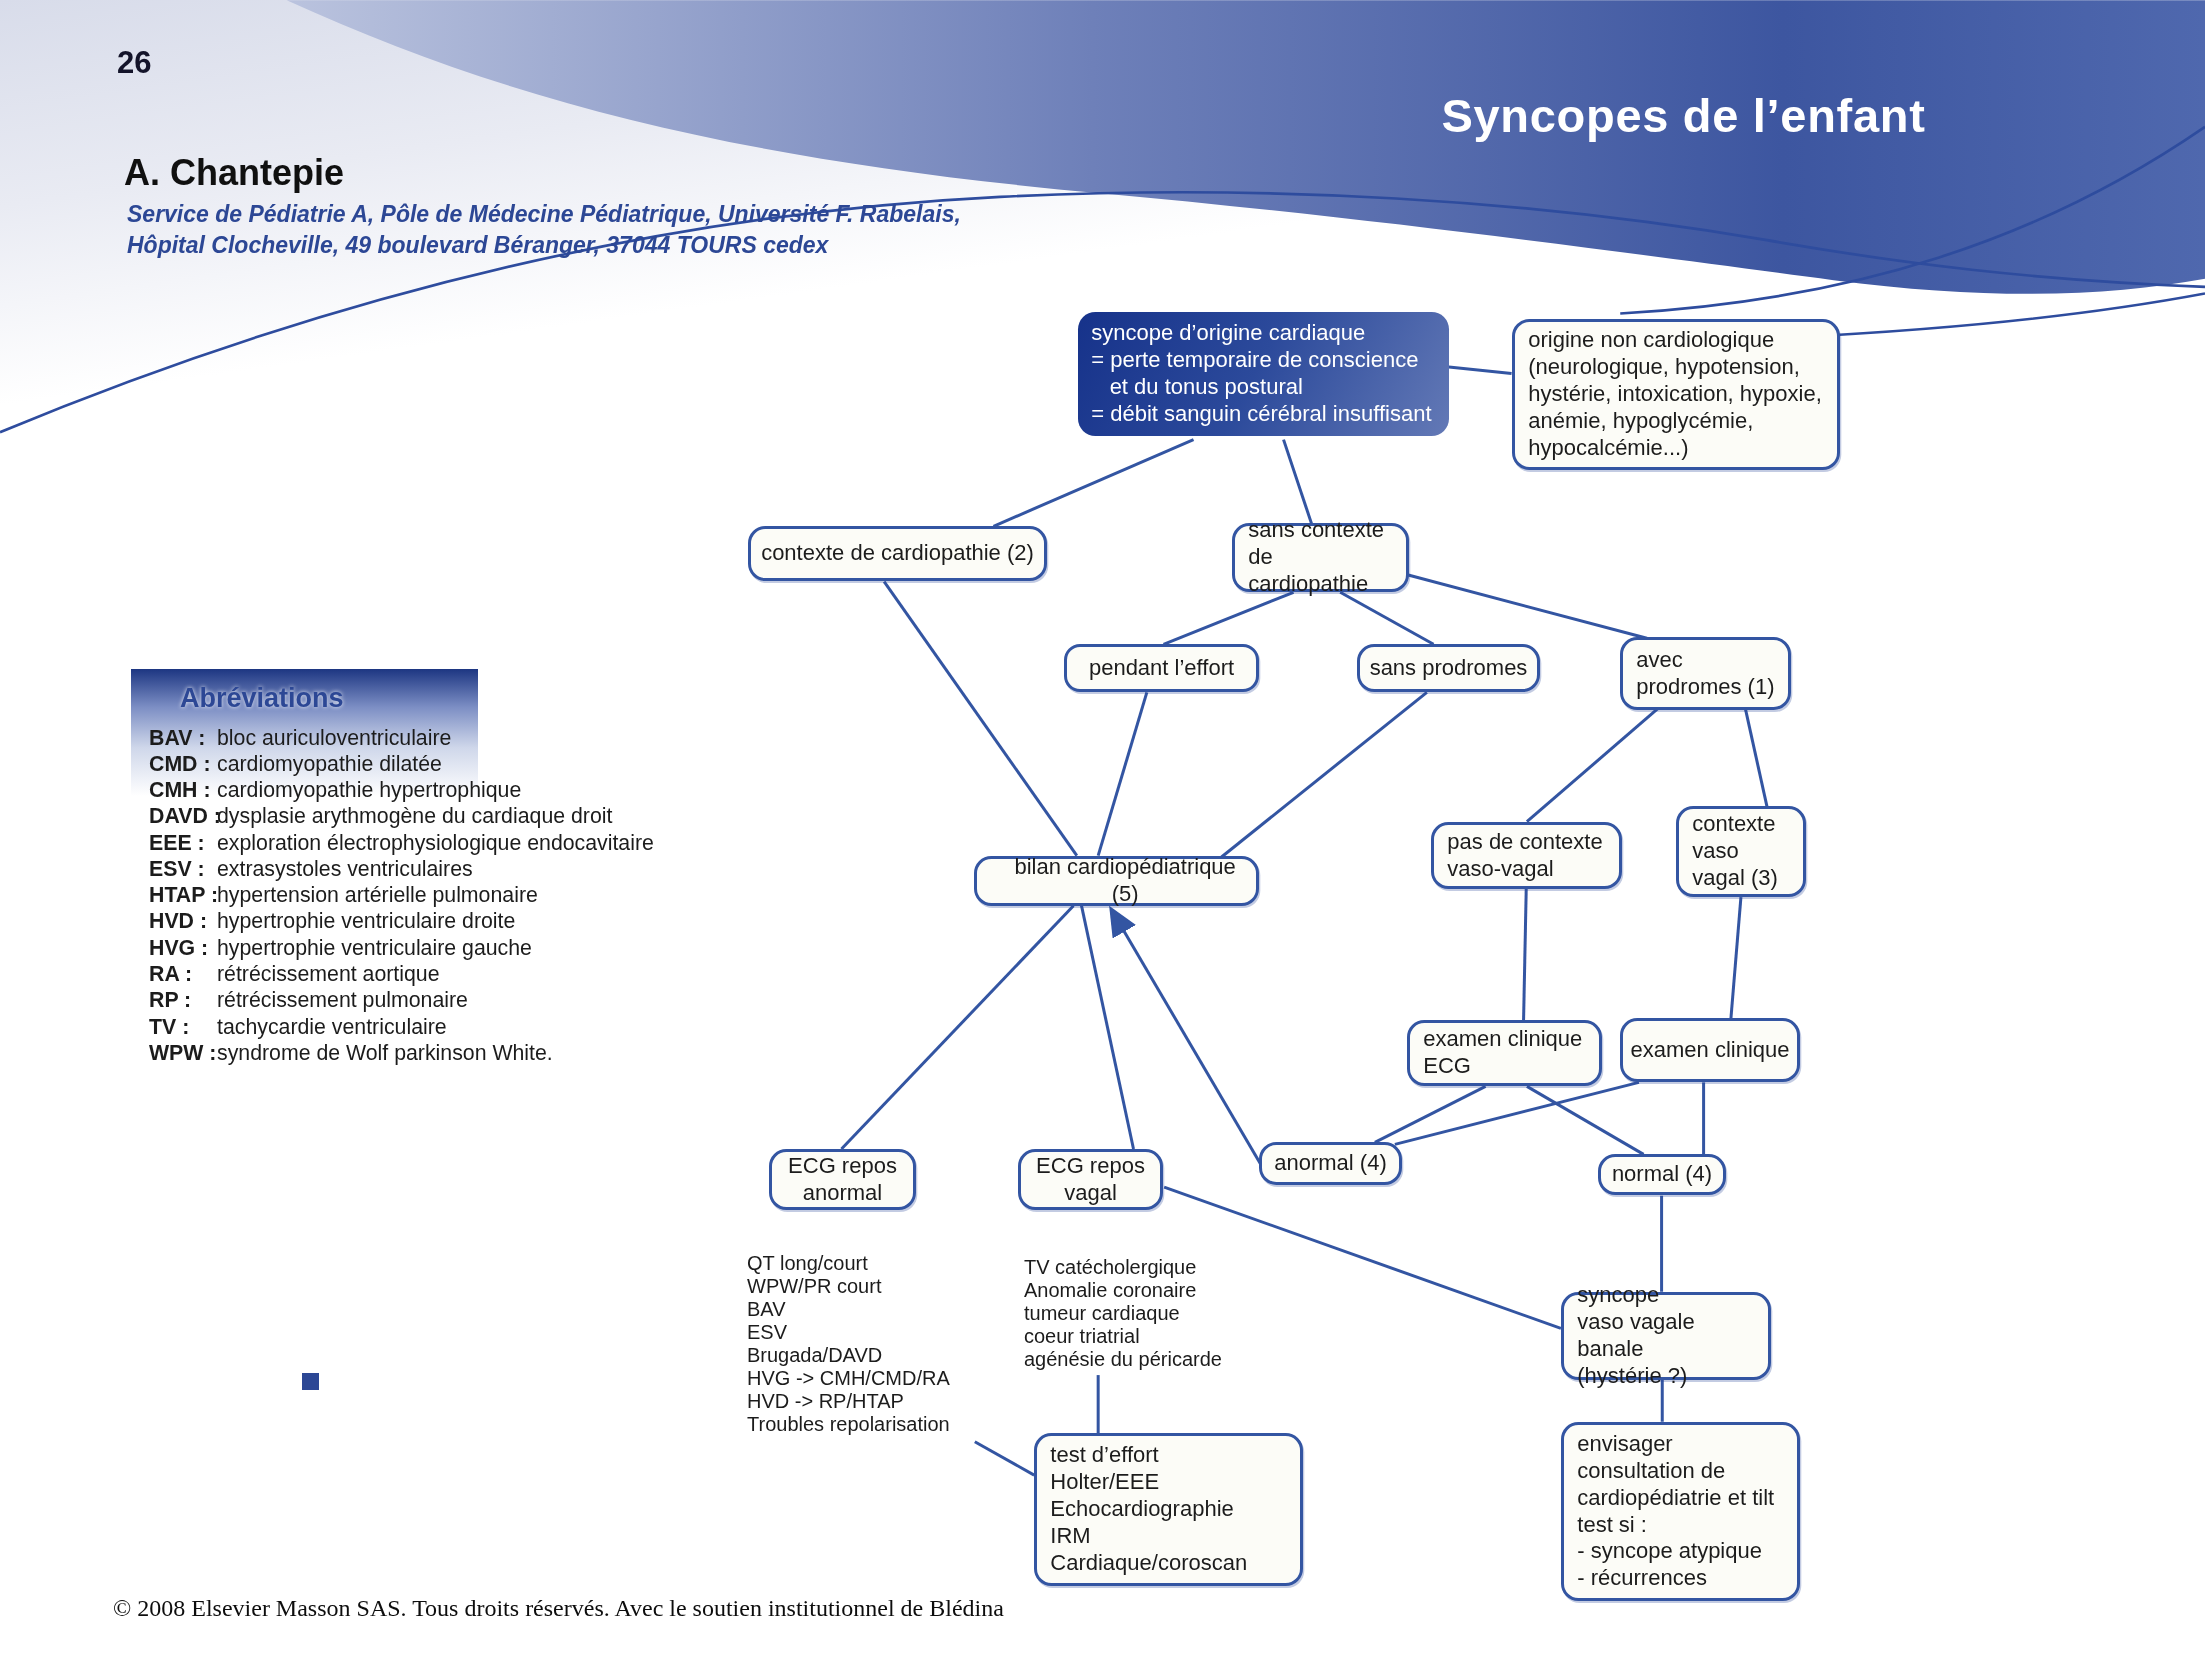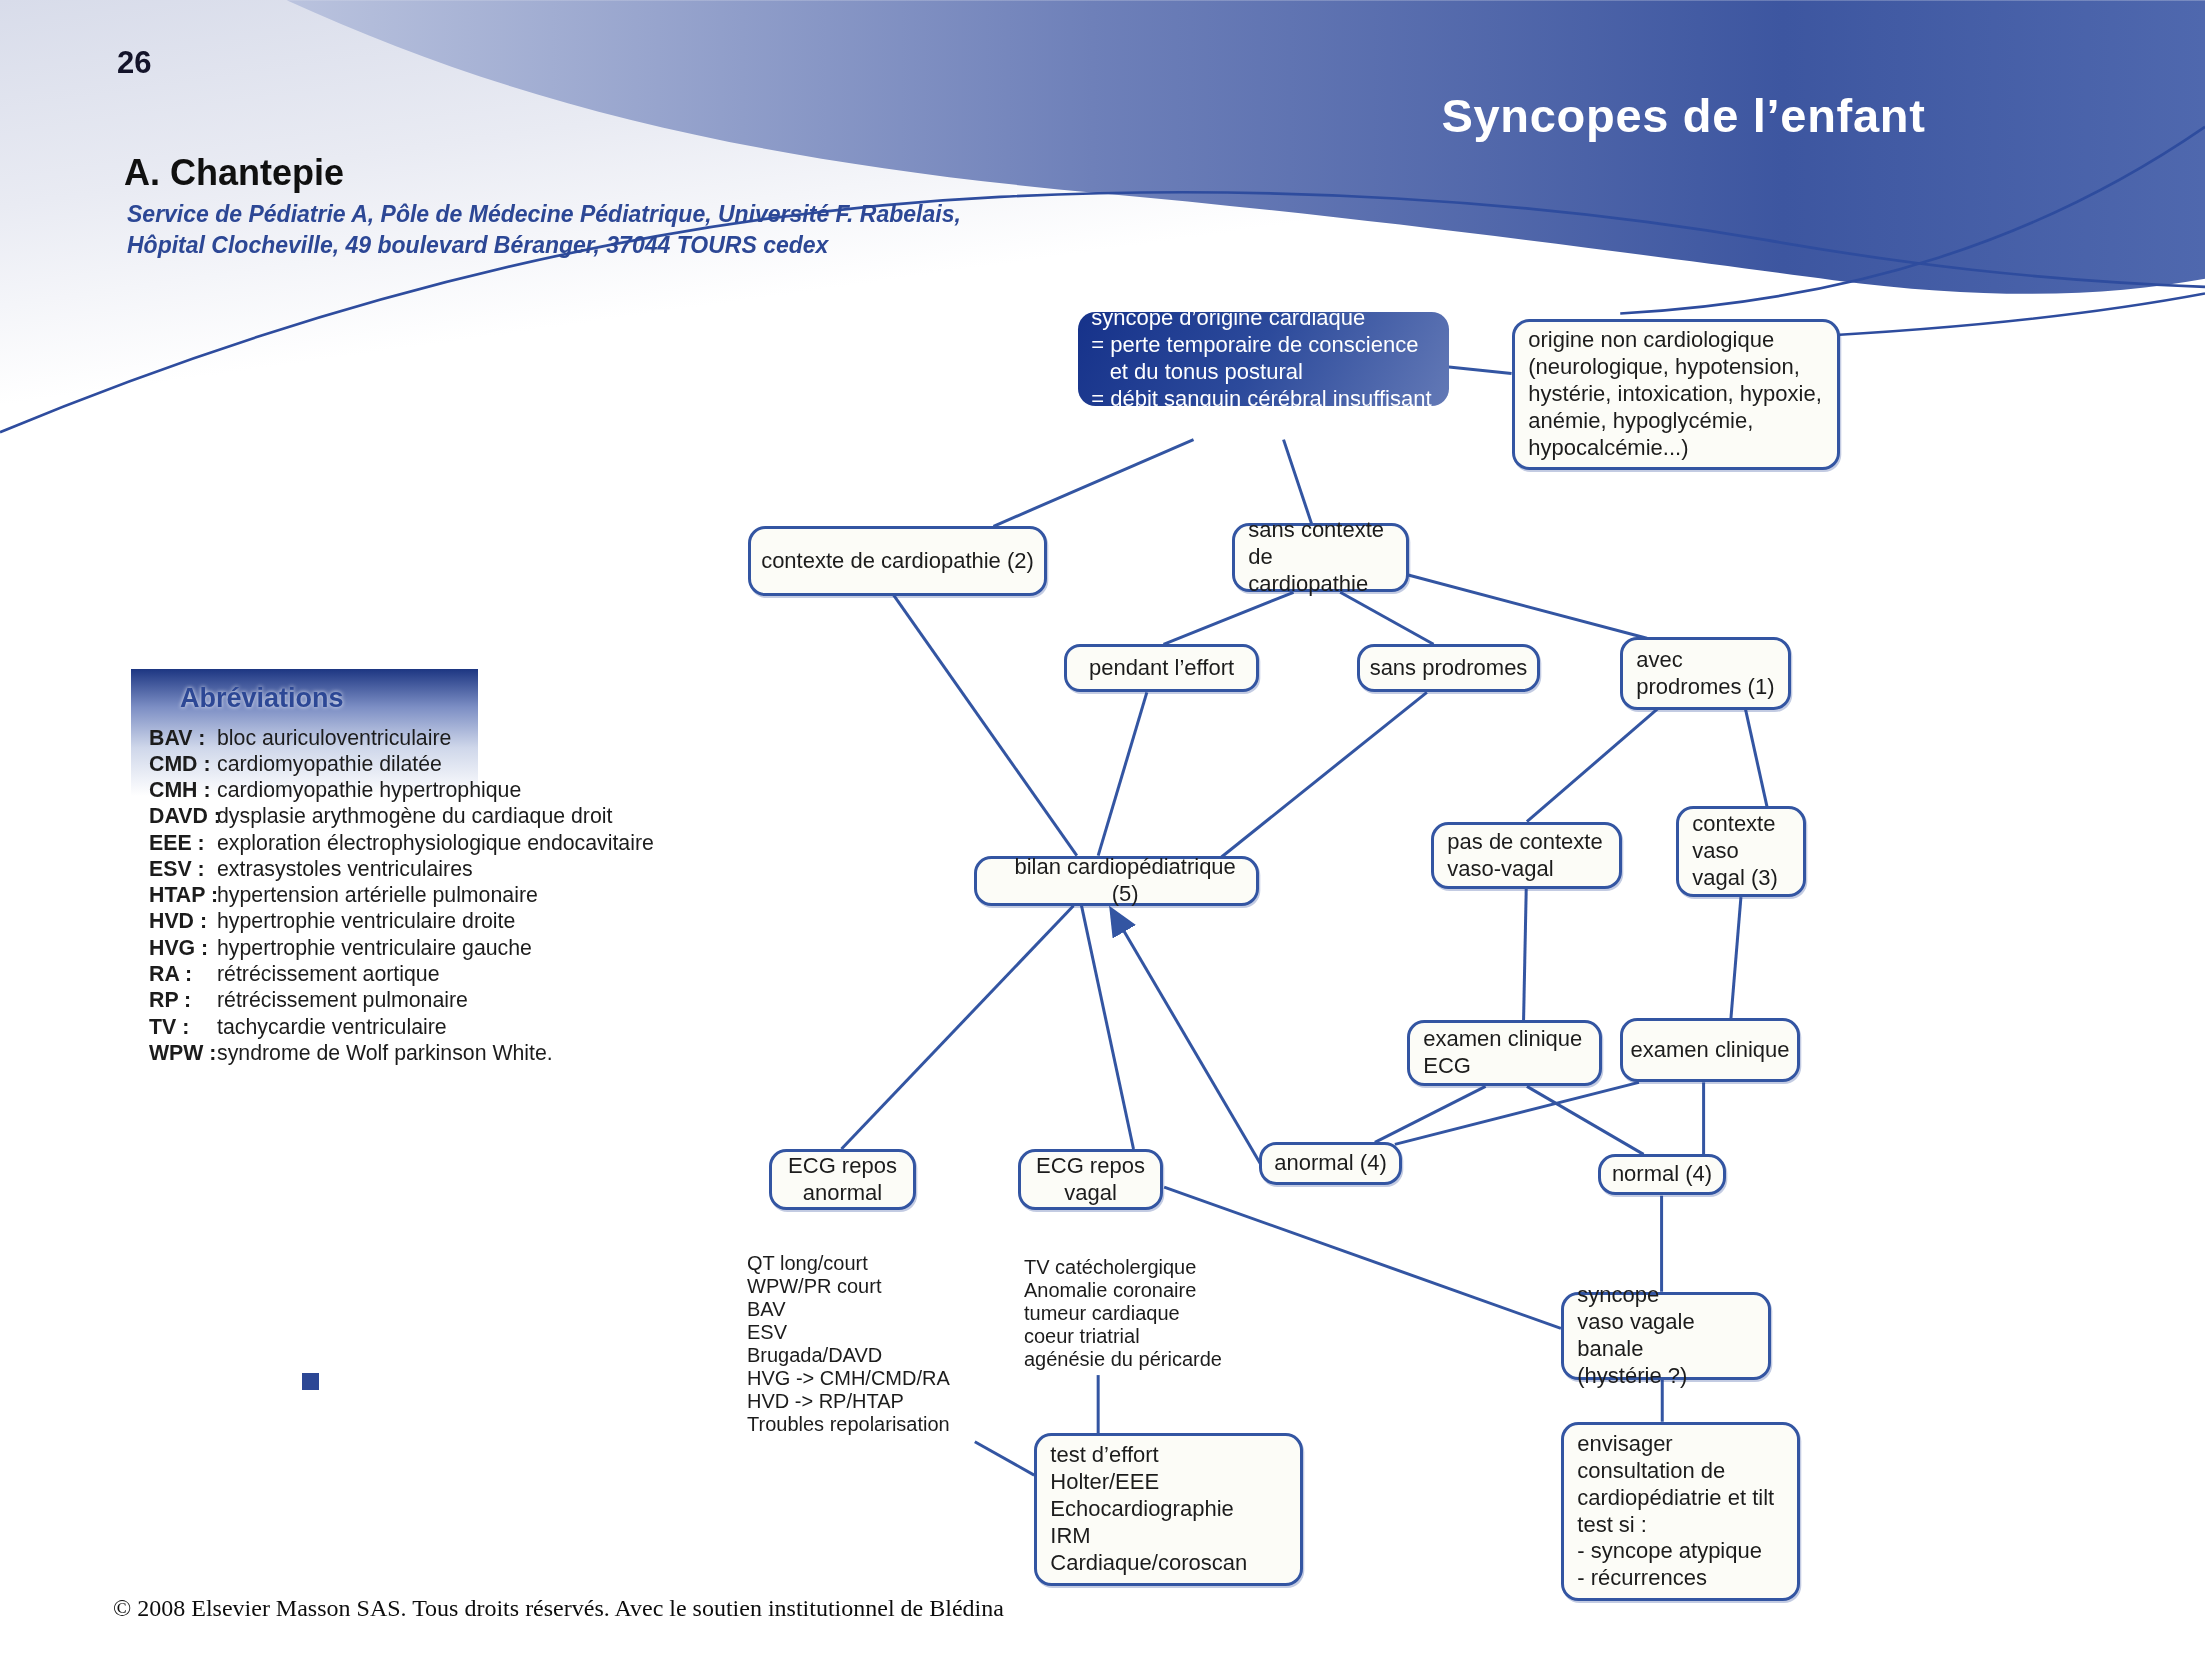--- a/index.html
+++ b/index.html
@@ -167,34 +167,34 @@
         <line x1="1622" y1="1358" x2="1700" y2="1723" stroke="#3355a2" stroke-width="4.5"></line>
         <line x1="1746" y1="1780" x2="2341" y2="1992" stroke="#3355a2" stroke-width="4.5"></line>
         <line x1="2492" y1="1793" x2="2492" y2="1937" stroke="#3355a2" stroke-width="4.5"></line>
         <line x1="2493" y1="2069" x2="2493" y2="2132" stroke="#3355a2" stroke-width="4.5"></line>
         <line x1="1647" y1="2062" x2="1647" y2="2149" stroke="#3355a2" stroke-width="4.5"></line>
         <line x1="1462" y1="2162" x2="1551" y2="2212" stroke="#3355a2" stroke-width="4.5"></line>
       </g>
   </svg>
 
   <div id="flowchart-nodes">
-      <div class="node left primary" style="left: 1078px; top: 312px; width: 371px; height: 94px;">
+      <div class="node left primary" style="left: 1078px; top: 312px; width: 371px; height: 124px;">
         <div>syncope d’origine cardiaque</div>
         <div>= perte temporaire de conscience</div>
         <div>&nbsp;&nbsp; et du tonus postural</div>
         <div>= débit sanguin cérébral insuffisant</div>
       </div>
       <div class="node left" style="left: 1512px; top: 319px; width: 328px; height: 151px;">
         <div>origine non cardiologique</div>
         <div>(neurologique, hypotension,</div>
         <div>hystérie, intoxication, hypoxie,</div>
         <div>anémie, hypoglycémie,</div>
         <div>hypocalcémie...)</div>
       </div>
-      <div class="node center" style="left: 748px; top: 526px; width: 299px; height: 70px;">
+      <div class="node center" style="left: 748px; top: 526px; width: 299px; height: 55px;">
         <div>contexte de cardiopathie (2)</div>
       </div>
       <div class="node left" style="left: 1232px; top: 523px; width: 177px; height: 69px;">
         <div>sans contexte</div>
         <div>de cardiopathie</div>
       </div>
       <div class="node center" style="left: 1064px; top: 644px; width: 195px; height: 48px; border-radius: 16px;">
         <div>pendant l’effort</div>
       </div>
       <div class="node center" style="left: 1357px; top: 644px; width: 183px; height: 48px;">

